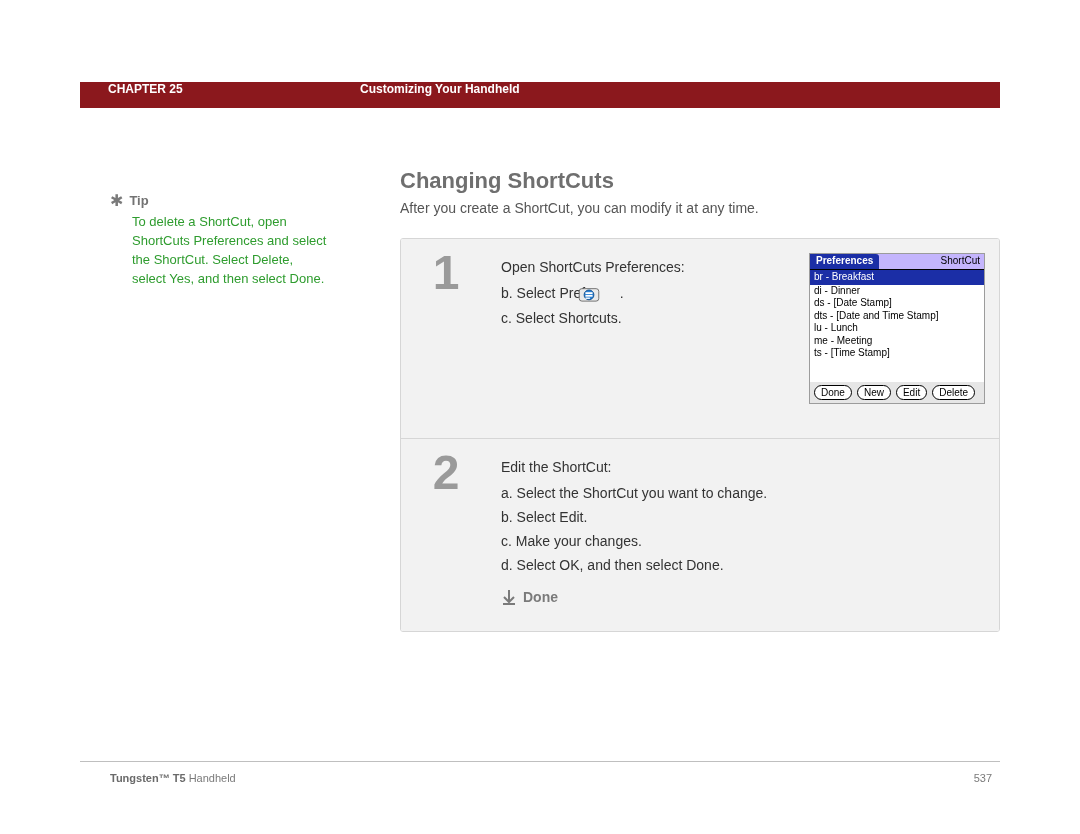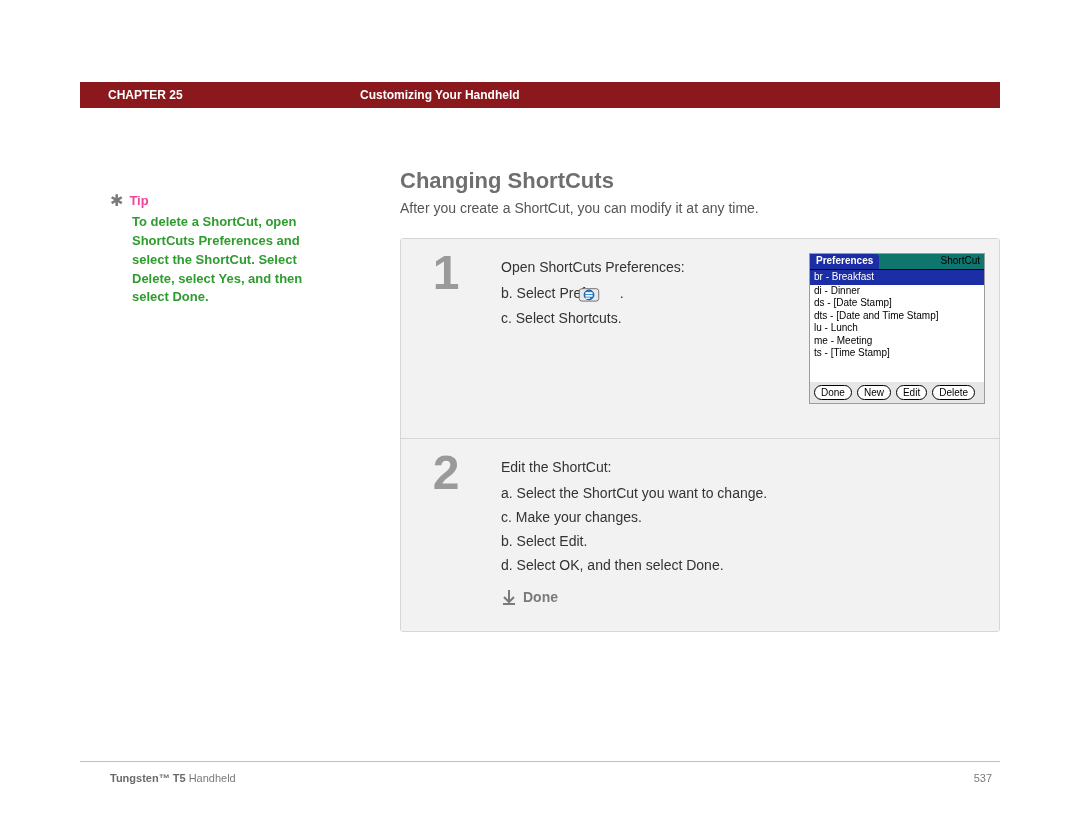--- a/index.html
+++ b/index.html
@@ -12,21 +12,21 @@
     color: #333;
   }
   .header-bar {
     position: absolute;
     top: 82px;
     left: 80px;
     right: 80px;
     height: 26px;
     background: #8b181d;
     display: flex;
-    align-items: center;
+    align-items: flex-start;
     color: #fff;
     font-size: 12px;
   }
   .header-chapter {
     padding-left: 28px;
     width: 280px;
     font-weight: bold;
   }
   .header-title {
     font-weight: bold;
@@ -37,39 +37,38 @@
     left: 110px;
     right: 80px;
   }
   .sidebar {
     position: absolute;
     left: 0;
     top: 30px;
     width: 250px;
   }
   .tip-label {
-    color: #ec4899;
+    color: #737373;
     font-weight: bold;
     font-size: 13px;
   }
   .tip-star {
     color: #7a7a7a;
     font-size: 16px;
     margin-right: 6px;
     position: relative;
     top: 1px;
   }
   .tip-body {
     color: #2e9c2e;
     font-size: 13px;
     line-height: 1.45;
     margin-top: 4px;
     padding-left: 22px;
     max-width: 220px;
-    font-weight: bold;
   }
   .main {
     position: absolute;
     left: 290px;
     top: 8px;
     width: 600px;
   }
   .main-heading {
     font-size: 22px;
     font-weight: bold;
@@ -153,21 +152,21 @@
     width: 176px;
     border: 1px solid #9c9c9c;
     background: #e6e6e6;
     font-family: Arial, sans-serif;
     font-size: 10px;
     color: #000;
   }
   .palm-titlebar {
     display: flex;
     height: 16px;
-    background: #0f766e;
+    background: #c4b5fd;
     border-bottom: 1px solid #000;
   }
   .palm-titlebar-left {
     background: #1b2ea6;
     color: #fff;
     font-weight: bold;
     padding: 1px 6px;
     font-size: 10px;
     border-top-right-radius: 3px;
   }
@@ -295,22 +294,22 @@
           </div>
         </div>
       </div>
 
       <div class="step">
         <div class="step-num">2</div>
         <div class="step-body">
           <div class="lead">Edit the ShortCut:</div>
           <ul class="sublist">
             <li>a.  Select the ShortCut you want to change.</li>
+            <li>b.  Select Edit.</li>
             <li>c.  Make your changes.</li>
-            <li>b.  Select Edit.</li>
             <li>d.  Select OK, and then select Done.</li>
           </ul>
           <div class="done-row">
             <span class="arrow-down-icon">
               <svg viewBox="0 0 16 16" width="16" height="16">
                 <line x1="8" y1="1" x2="8" y2="12" stroke="#7a7a7a" stroke-width="2"></line>
                 <polyline points="3,8 8,13 13,8" fill="none" stroke="#7a7a7a" stroke-width="2"></polyline>
                 <line x1="2" y1="15" x2="14" y2="15" stroke="#7a7a7a" stroke-width="2"></line>
               </svg>
             </span>

